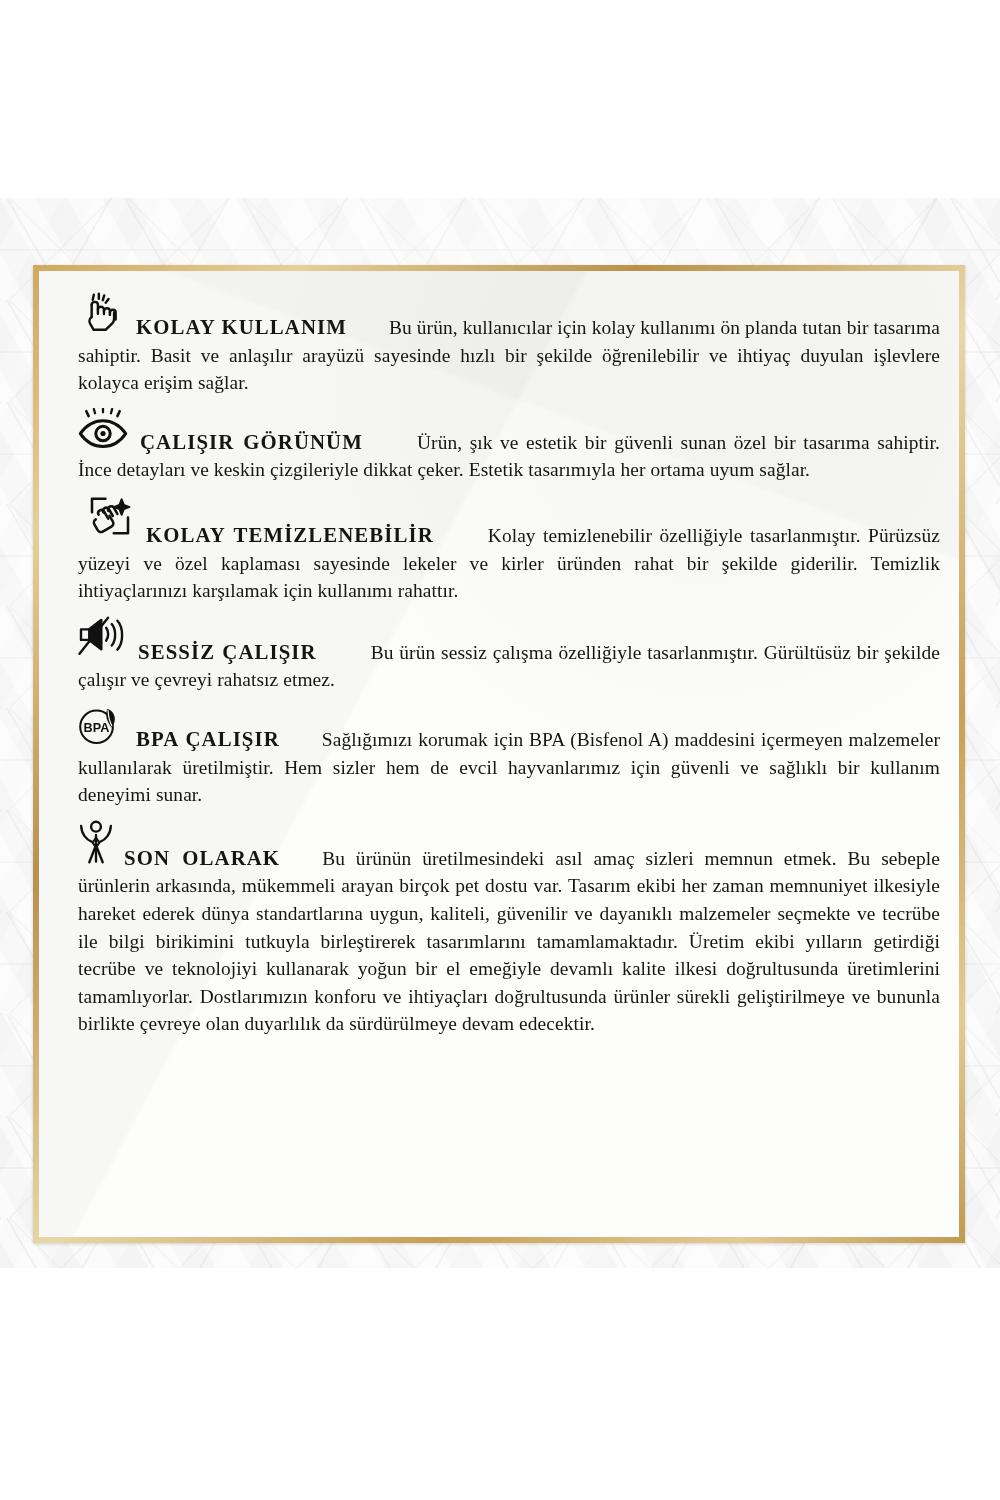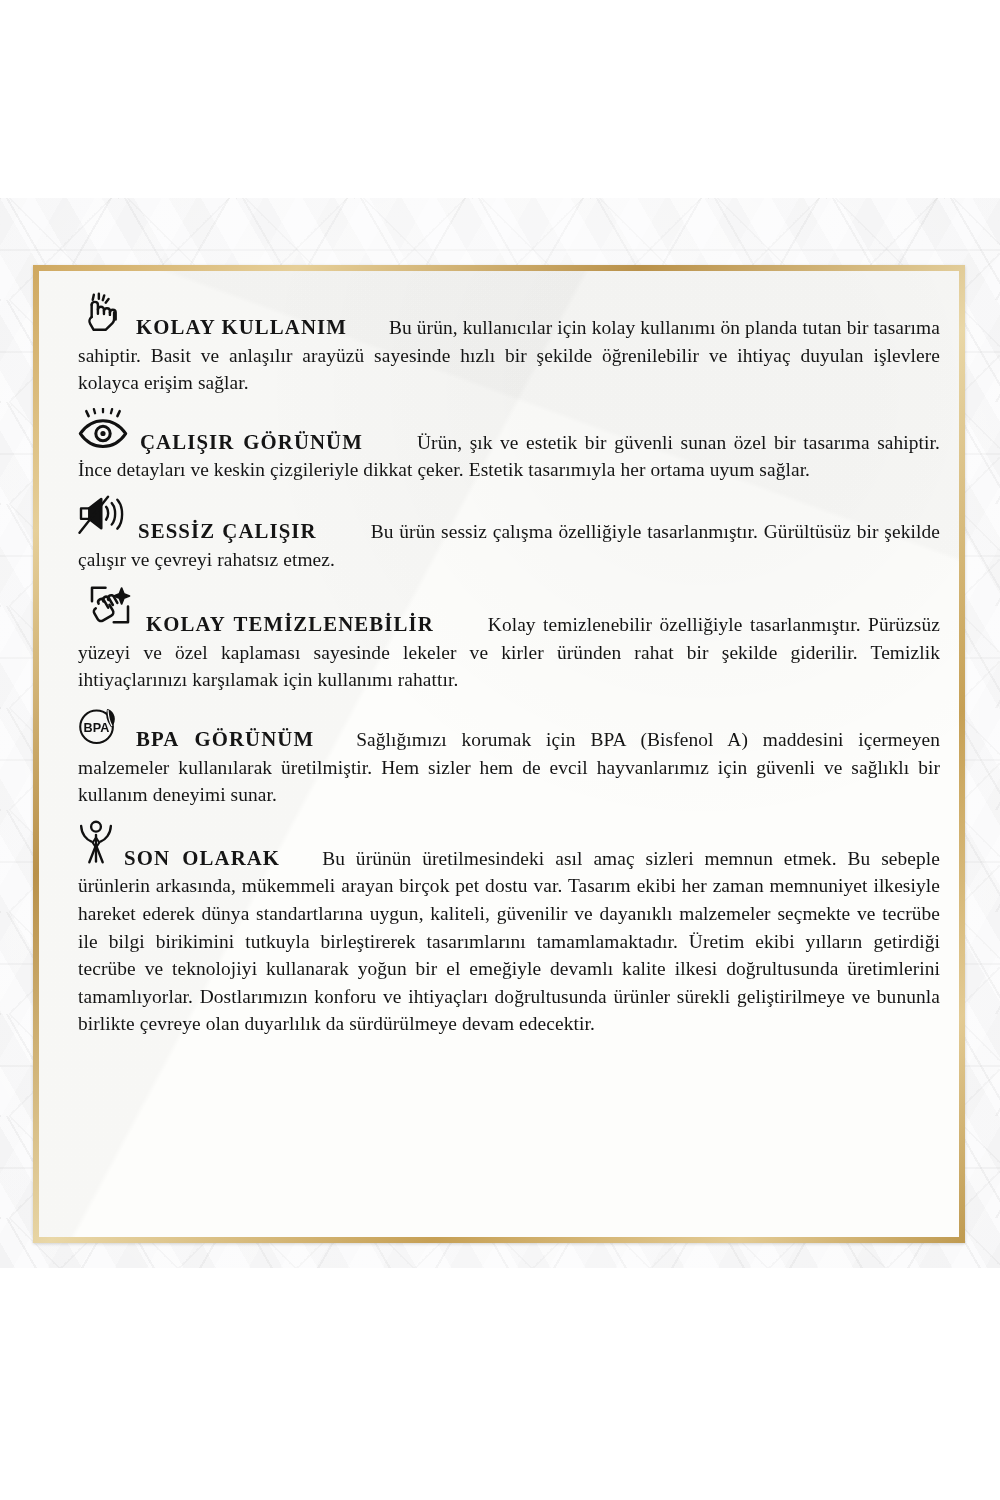--- a/index.html
+++ b/index.html
@@ -164,59 +164,59 @@
             <path d="M3 33 C11 21.5 22 16 33 16 C44 16 55 21.5 63 33 C55 44.5 44 50 33 50 C22 50 11 44.5 3 33 Z" stroke-width="4"></path>
             <circle cx="33" cy="33" r="9.5" stroke-width="4"></circle>
             <circle cx="33" cy="33" r="3.4" fill="#111" stroke="none"></circle>
           </svg>
         </span><span class="heading">ÇALIŞIR GÖRÜNÜM</span><span class="spacer-xl"></span><span>Ürün, şık ve estetik bir güvenli sunan özel bir tasarıma sahiptir. İnce detayları ve keskin çizgileriyle dikkat çeker. Estetik tasarımıyla her ortama uyum sağlar.</span>
       </p>
     </div>
 
     <div class="section">
       <p class="para">
-        <span class="icon-inline">
-          <svg width="48" height="44" viewBox="0 0 64 58" fill="none" stroke="#111" stroke-width="3.4" stroke-linecap="round" stroke-linejoin="round">
-            <rect x="4" y="17.5" width="11" height="14" stroke-width="3.2"></rect>
-            <path d="M15 17.5 L31 5 V44 L15 31.5" fill="#111" stroke-width="3.4" stroke-linejoin="round"></path>
-            <path d="M37.5 15.5 c3.6 4 3.6 12.6 0 17" stroke-width="3.2"></path>
-            <path d="M45 10.5 c6 6.5 6 22 0 28.5" stroke-width="3.2"></path>
-            <path d="M52.5 6 c8.4 9 8.4 29.5 0 38.5" stroke-width="3.2"></path>
-            <path d="M2 50 L40 2" stroke-width="3.2"></path>
-          </svg>
-        </span><span class="heading">SESSİZ  ÇALIŞIR</span><span class="spacer-xl"></span><span>Bu ürün sessiz çalışma özelliğiyle tasarlanmıştır. Gürültüsüz bir şekilde çalışır ve çevreyi rahatsız etmez.</span>
-      </p>
-    </div>
-
-    <div class="section">
-      <p class="para">
         <span class="icon-inline" style="margin-left:8px;">
           <svg width="48" height="48" viewBox="0 0 64 64" fill="none" stroke="#111" stroke-width="3.4" stroke-linecap="round" stroke-linejoin="round">
             <path d="M26 5 H8 v18"></path>
             <path d="M56 30 v21 H37"></path>
             <path d="M47.5 5.5 L50.5 13 L58 16 L50.5 19 L47.5 26.5 L44.5 19 L37 16 L44.5 13 Z" fill="#111" stroke-width="2.4"></path>
             <path d="M13 32.5 c-2.4 1.4 -3.2 4.4 -1.8 6.8 l4.4 7.6 c1.4 2.4 4.4 3.2 6.8 1.8 l11.5 -6.6 c2.4 -1.4 3.2 -4.4 1.8 -6.8 L31.3 27.7"></path>
             <path d="M16.8 26.3 c-1.2 -2.1 -0.4 -4.6 1.6 -5.8 c2.1 -1.2 4.6 -0.4 5.8 1.6 l5.4 9.4"></path>
             <path d="M23.2 23.2 c-1.2 -2.1 -0.4 -4.6 1.6 -5.8 c2 -1.2 4.6 -0.4 5.8 1.6 l5.2 9"></path>
             <path d="M29.8 21.2 c-1.2 -2 -0.4 -4.5 1.6 -5.7 c2 -1.2 4.6 -0.4 5.8 1.6 l4.6 8"></path>
           </svg>
         </span><span class="heading">KOLAY  TEMİZLENEBİLİR</span><span class="spacer-xl"></span><span>Kolay temizlenebilir özelliğiyle tasarlanmıştır. Pürüzsüz yüzeyi ve özel kaplaması sayesinde lekeler ve kirler üründen rahat bir şekilde giderilir. Temizlik ihtiyaçlarınızı karşılamak için kullanımı rahattır.</span>
       </p>
     </div>
 
     <div class="section">
       <p class="para">
         <span class="icon-inline">
+          <svg width="48" height="44" viewBox="0 0 64 58" fill="none" stroke="#111" stroke-width="3.4" stroke-linecap="round" stroke-linejoin="round">
+            <rect x="4" y="17.5" width="11" height="14" stroke-width="3.2"></rect>
+            <path d="M15 17.5 L31 5 V44 L15 31.5" fill="#111" stroke-width="3.4" stroke-linejoin="round"></path>
+            <path d="M37.5 15.5 c3.6 4 3.6 12.6 0 17" stroke-width="3.2"></path>
+            <path d="M45 10.5 c6 6.5 6 22 0 28.5" stroke-width="3.2"></path>
+            <path d="M52.5 6 c8.4 9 8.4 29.5 0 38.5" stroke-width="3.2"></path>
+            <path d="M2 50 L40 2" stroke-width="3.2"></path>
+          </svg>
+        </span><span class="heading">SESSİZ  ÇALIŞIR</span><span class="spacer-xl"></span><span>Bu ürün sessiz çalışma özelliğiyle tasarlanmıştır. Gürültüsüz bir şekilde çalışır ve çevreyi rahatsız etmez.</span>
+      </p>
+    </div>
+
+    <div class="section">
+      <p class="para">
+        <span class="icon-inline">
           <svg width="46" height="42" viewBox="0 0 62 56" fill="none" stroke="#111" stroke-width="2.8" stroke-linecap="round" stroke-linejoin="round">
             <circle cx="25" cy="29" r="22" stroke-width="2.8"></circle>
             <text x="25" y="36" text-anchor="middle" font-family="Liberation Sans, sans-serif" font-size="17" font-weight="bold" fill="#111" stroke="none">BPA</text>
             <path d="M40 6 C49 10 51.5 20 45 28.5 C39 20 38 12 40 6 Z" fill="#111" stroke-width="2"></path>
             <path d="M40.5 7 C41 15 42.5 22 45.5 27.5" stroke="#fdfdfb" stroke-width="1.6"></path>
           </svg>
-        </span><span class="heading">BPA GÖRÜNÜM</span><span class="spacer-lg"></span><span>Sağlığımızı korumak için BPA (Bisfenol A) maddesini içermeyen malzemeler kullanılarak üretilmiştir. Hem sizler hem de evcil hayvanlarımız için güvenli ve sağlıklı bir kullanım deneyimi sunar.</span>
+        </span><span class="heading">BPA ÇALIŞIR</span><span class="spacer-lg"></span><span>Sağlığımızı korumak için BPA (Bisfenol A) maddesini içermeyen malzemeler kullanılarak üretilmiştir. Hem sizler hem de evcil hayvanlarımız için güvenli ve sağlıklı bir kullanım deneyimi sunar.</span>
       </p>
     </div>
 
     <div class="section">
       <p class="para">
         <span class="icon-inline" style="margin-right:10px;">
           <svg width="36" height="46" viewBox="0 0 48 62" fill="none" stroke="#111" stroke-width="3.2" stroke-linecap="round" stroke-linejoin="round">
             <circle cx="24" cy="9" r="6.6" stroke-width="3.2"></circle>
             <path d="M4 8 C4.5 19 11 26.5 18 29"></path>
             <path d="M44 8 C43.5 19 37 26.5 30 29"></path>

